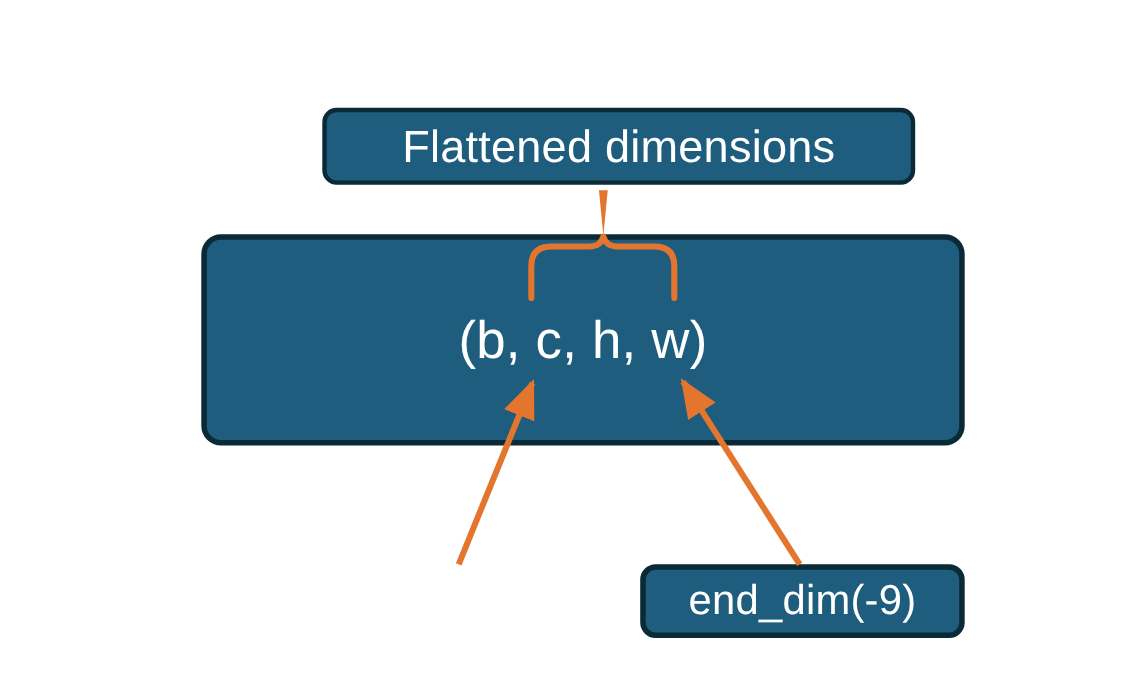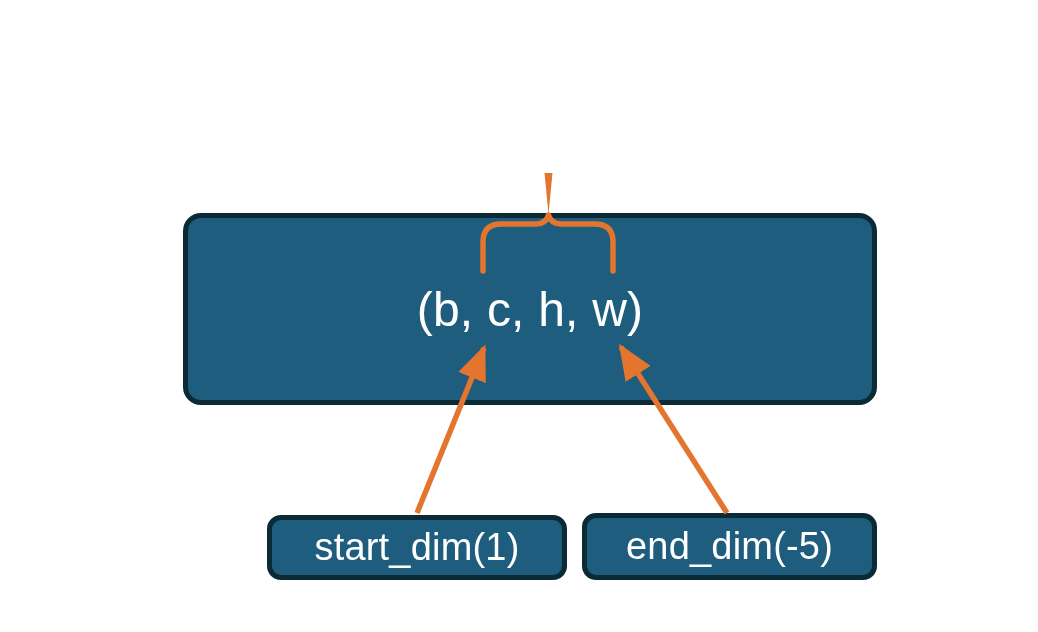--- a/index.html
+++ b/index.html
@@ -58,31 +58,31 @@
     width: 1038px;
     height: 632px;
     pointer-events: none;
   }
 </style>
 </head>
 <body>
 
 <div class="stage">
 
+  <div class="node node--title">
+    <span>Flattened dimensions</span>
+  </div>
 
   <div class="node node--main">
     <span>(b, c, h, w)</span>
   </div>
 
-  <div class="node node--start">
-    <span>start_dim(1)</span>
-  </div>
 
   <div class="node node--end">
-    <span>end_dim(-5)</span>
+    <span>end_dim(-9)</span>
   </div>
 
   <svg class="overlay" viewBox="0 0 1038 632" xmlns="http://www.w3.org/2000/svg">
     <defs>
       <marker id="arrowhead" markerWidth="6.5" markerHeight="5.4" refX="5.8" refY="2.7" orient="auto">
         <polygon points="0 0, 6.5 2.7, 0 5.4" style="fill: var(--arrow-color, #E4752E);"></polygon>
       </marker>
     </defs>
 
     <polygon points="544.5,173 552.5,173 548.5,214" style="fill: var(--arrow-color, #E4752E);"></polygon>

